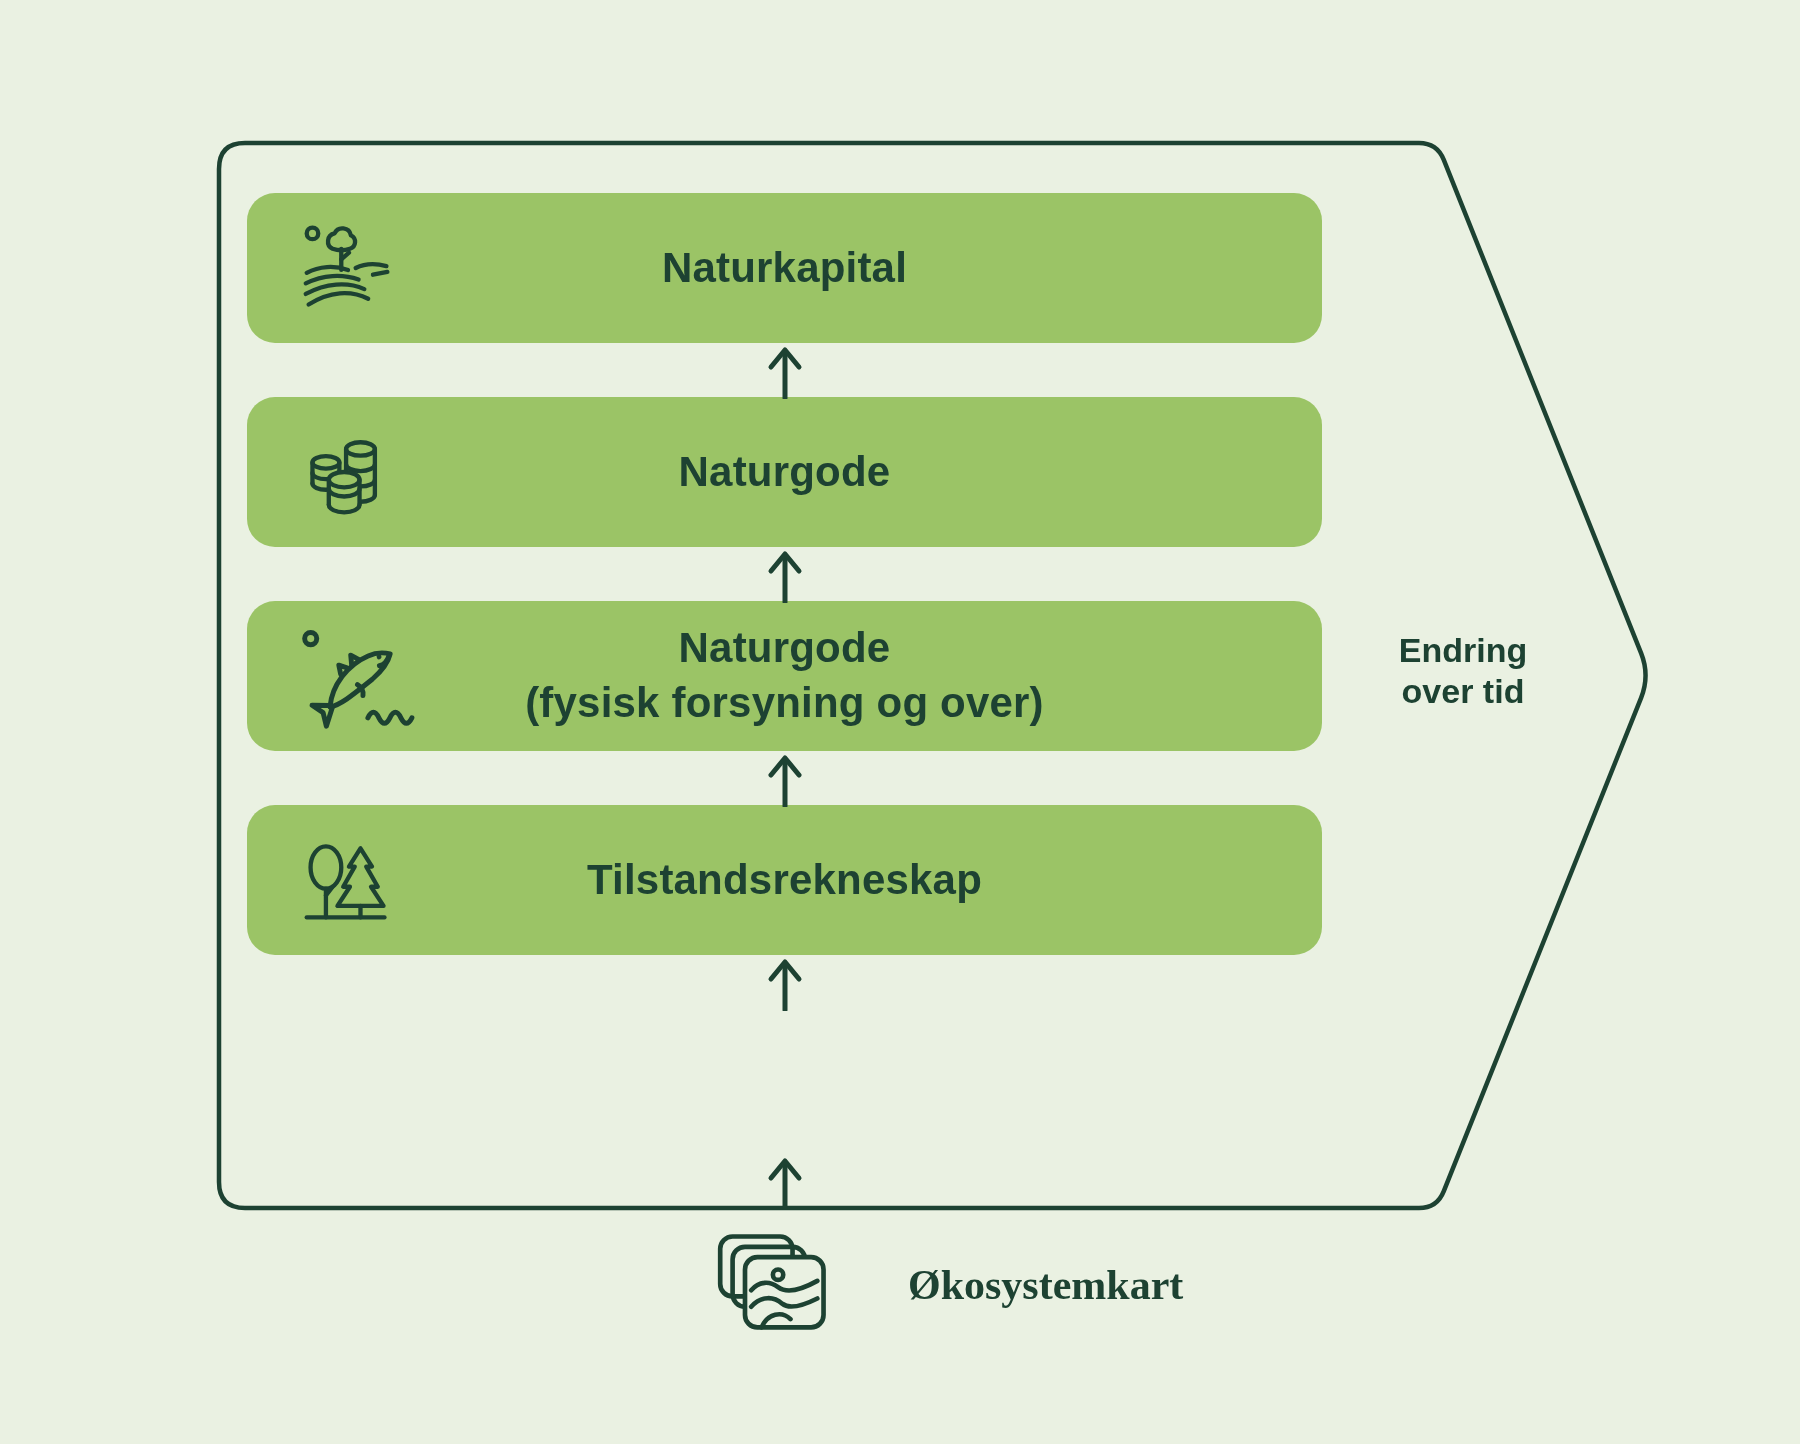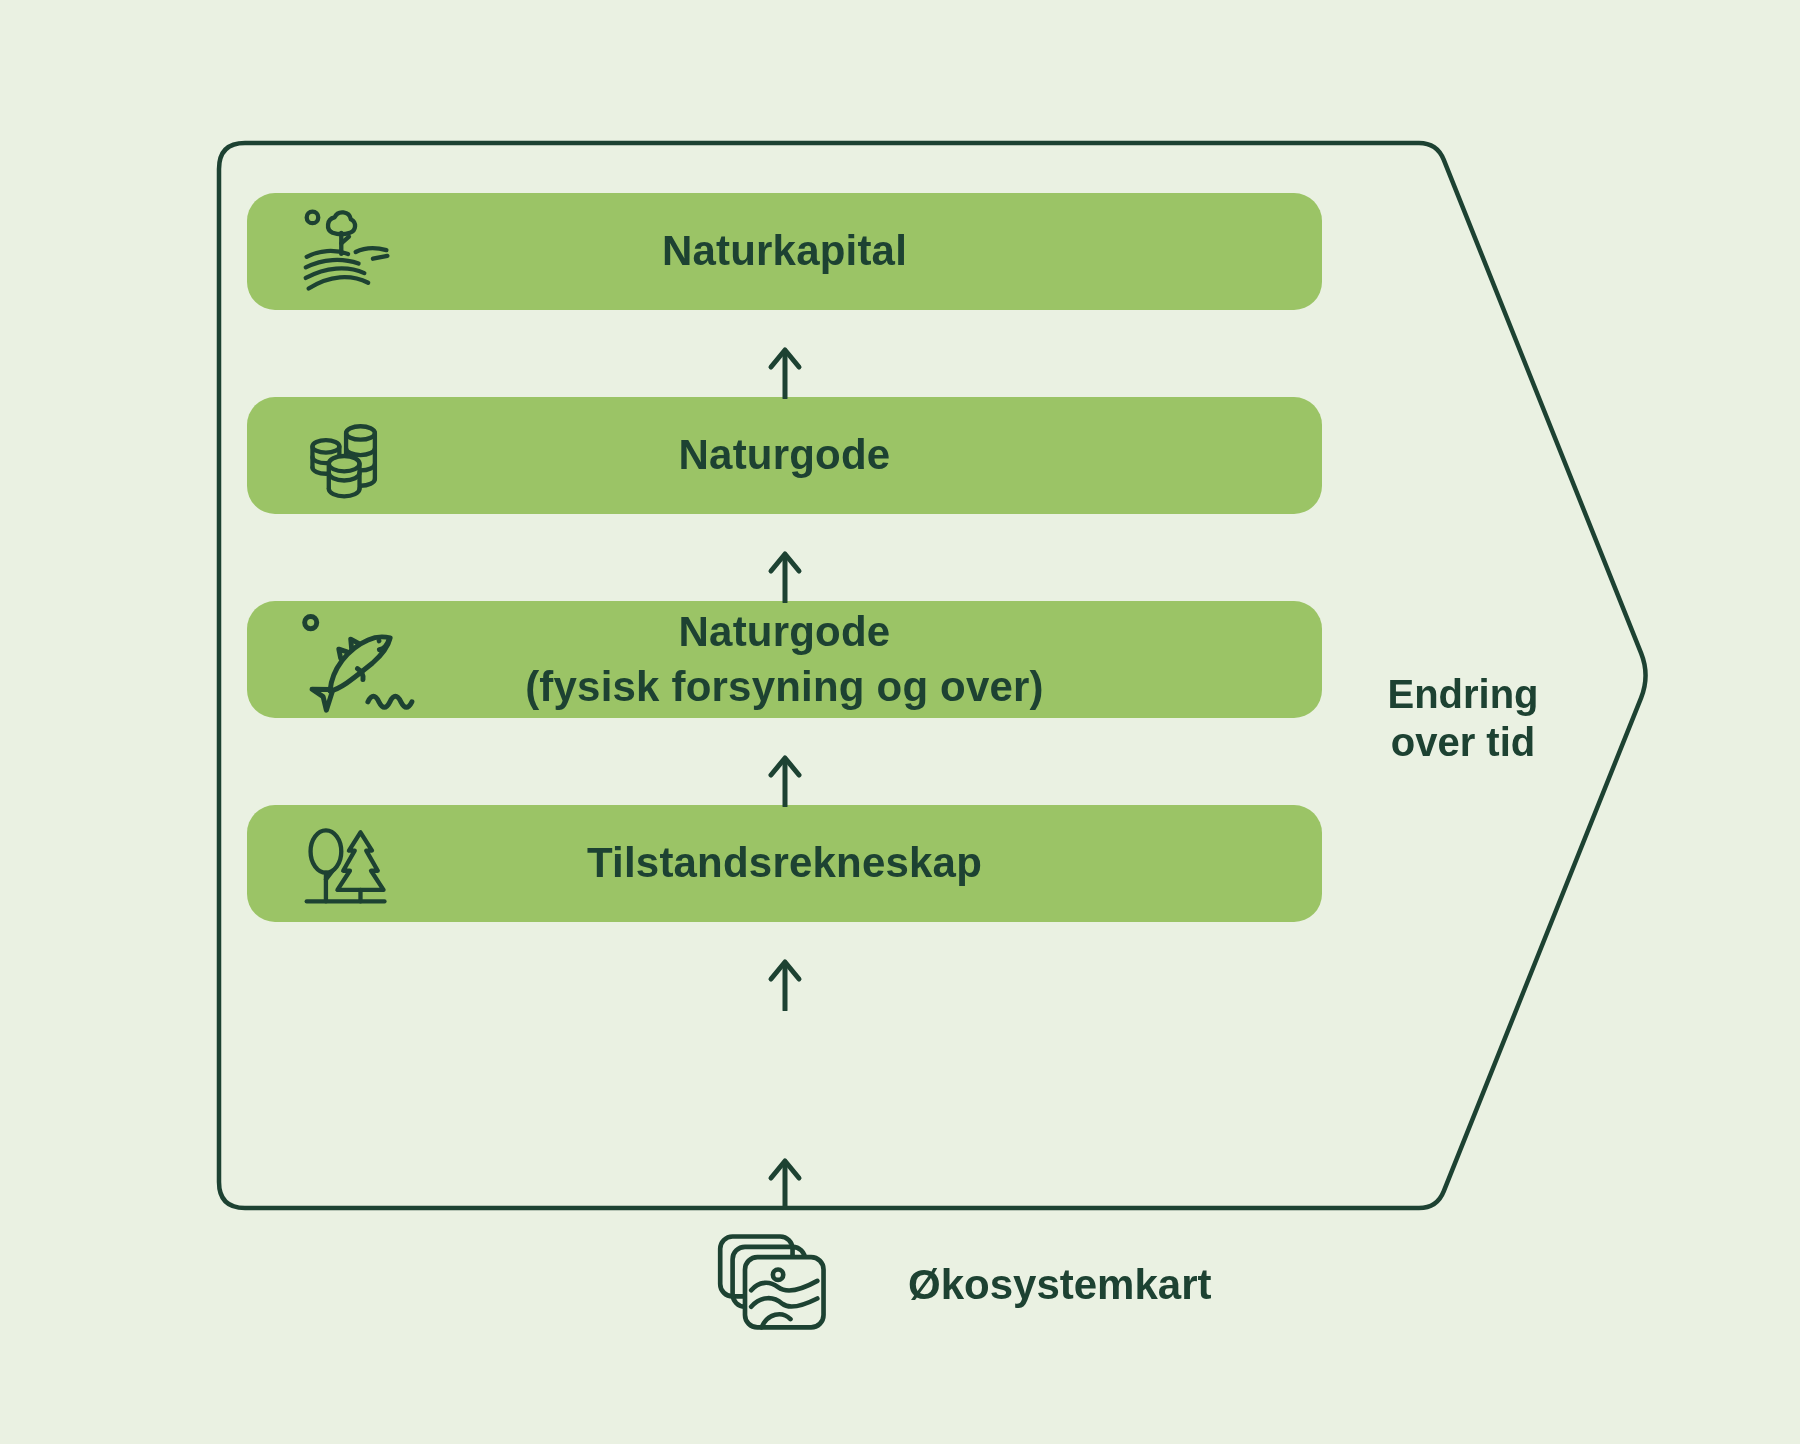--- a/index.html
+++ b/index.html
@@ -2,45 +2,45 @@
 <html><head>
 <meta charset="utf-8">
 <style>
   html,body{margin:0;padding:0;background:#eaf1e2;}
   .stage{
     position:relative;width:1800px;height:1444px;background:#eaf1e2;overflow:hidden;
     font-family:"Liberation Sans","DejaVu Sans",sans-serif;color:#1d4232;
   }
   .outline-svg{position:absolute;left:0;top:0;width:1800px;height:1444px;}
   .flow-box{
-    position:absolute;left:247px;width:1075px;height:117px;
+    position:absolute;left:247px;width:1075px;height:150px;
     background:#9bc466;border-radius:28px;
     display:flex;flex-direction:column;align-items:center;justify-content:center;
   }
   .box-1{top:193px}.box-2{top:397px}.box-3{top:601px}.box-4{top:805px}.box-5{top:1009px}
   .box-label{
     text-align:center;font-size:42px;font-weight:700;line-height:1.3;color:#1d4232;
     letter-spacing:0.2px;
   }
   .box-label div:empty{display:none;}
   .box-icon{
     position:absolute;left:53px;top:50%;transform:translateY(-50%);
   }
   .box-icon.wide{left:44px;}
   .gap-arrow{position:absolute;left:761px;width:48px;height:58px;}
   .arrow-1{top:341px}.arrow-2{top:545px}.arrow-3{top:749px}.arrow-4{top:953px}
   .arrow-bottom{top:1152px;height:58px;}
   .side-label{
     position:absolute;left:1375px;top:630px;width:176px;
-    font-size:40px;font-weight:700;line-height:1.2;text-align:center;color:#1d4232;margin-top:40px;
+    font-size:34px;font-weight:700;line-height:1.2;text-align:center;color:#1d4232;
   }
   .bottom-row-icon{position:absolute;left:714px;top:1232px;}
   .bottom-row-label{
     position:absolute;left:908px;top:1261px;
-    font-size:42px;font-weight:700;color:#1d4232;white-space:nowrap;
+    font-size:42px;font-weight:700;color:#1d4232;white-space:nowrap;font-family:Liberation Serif, serif;
   }
 </style>
 </head>
 <body>
 
 <div class="stage">
 
   <svg class="outline-svg" viewBox="0 0 1800 1444" fill="none" stroke="#1d4232" stroke-width="4.5" stroke-linecap="round" stroke-linejoin="round">
     <path d="M 245 143
          L 1419 143

